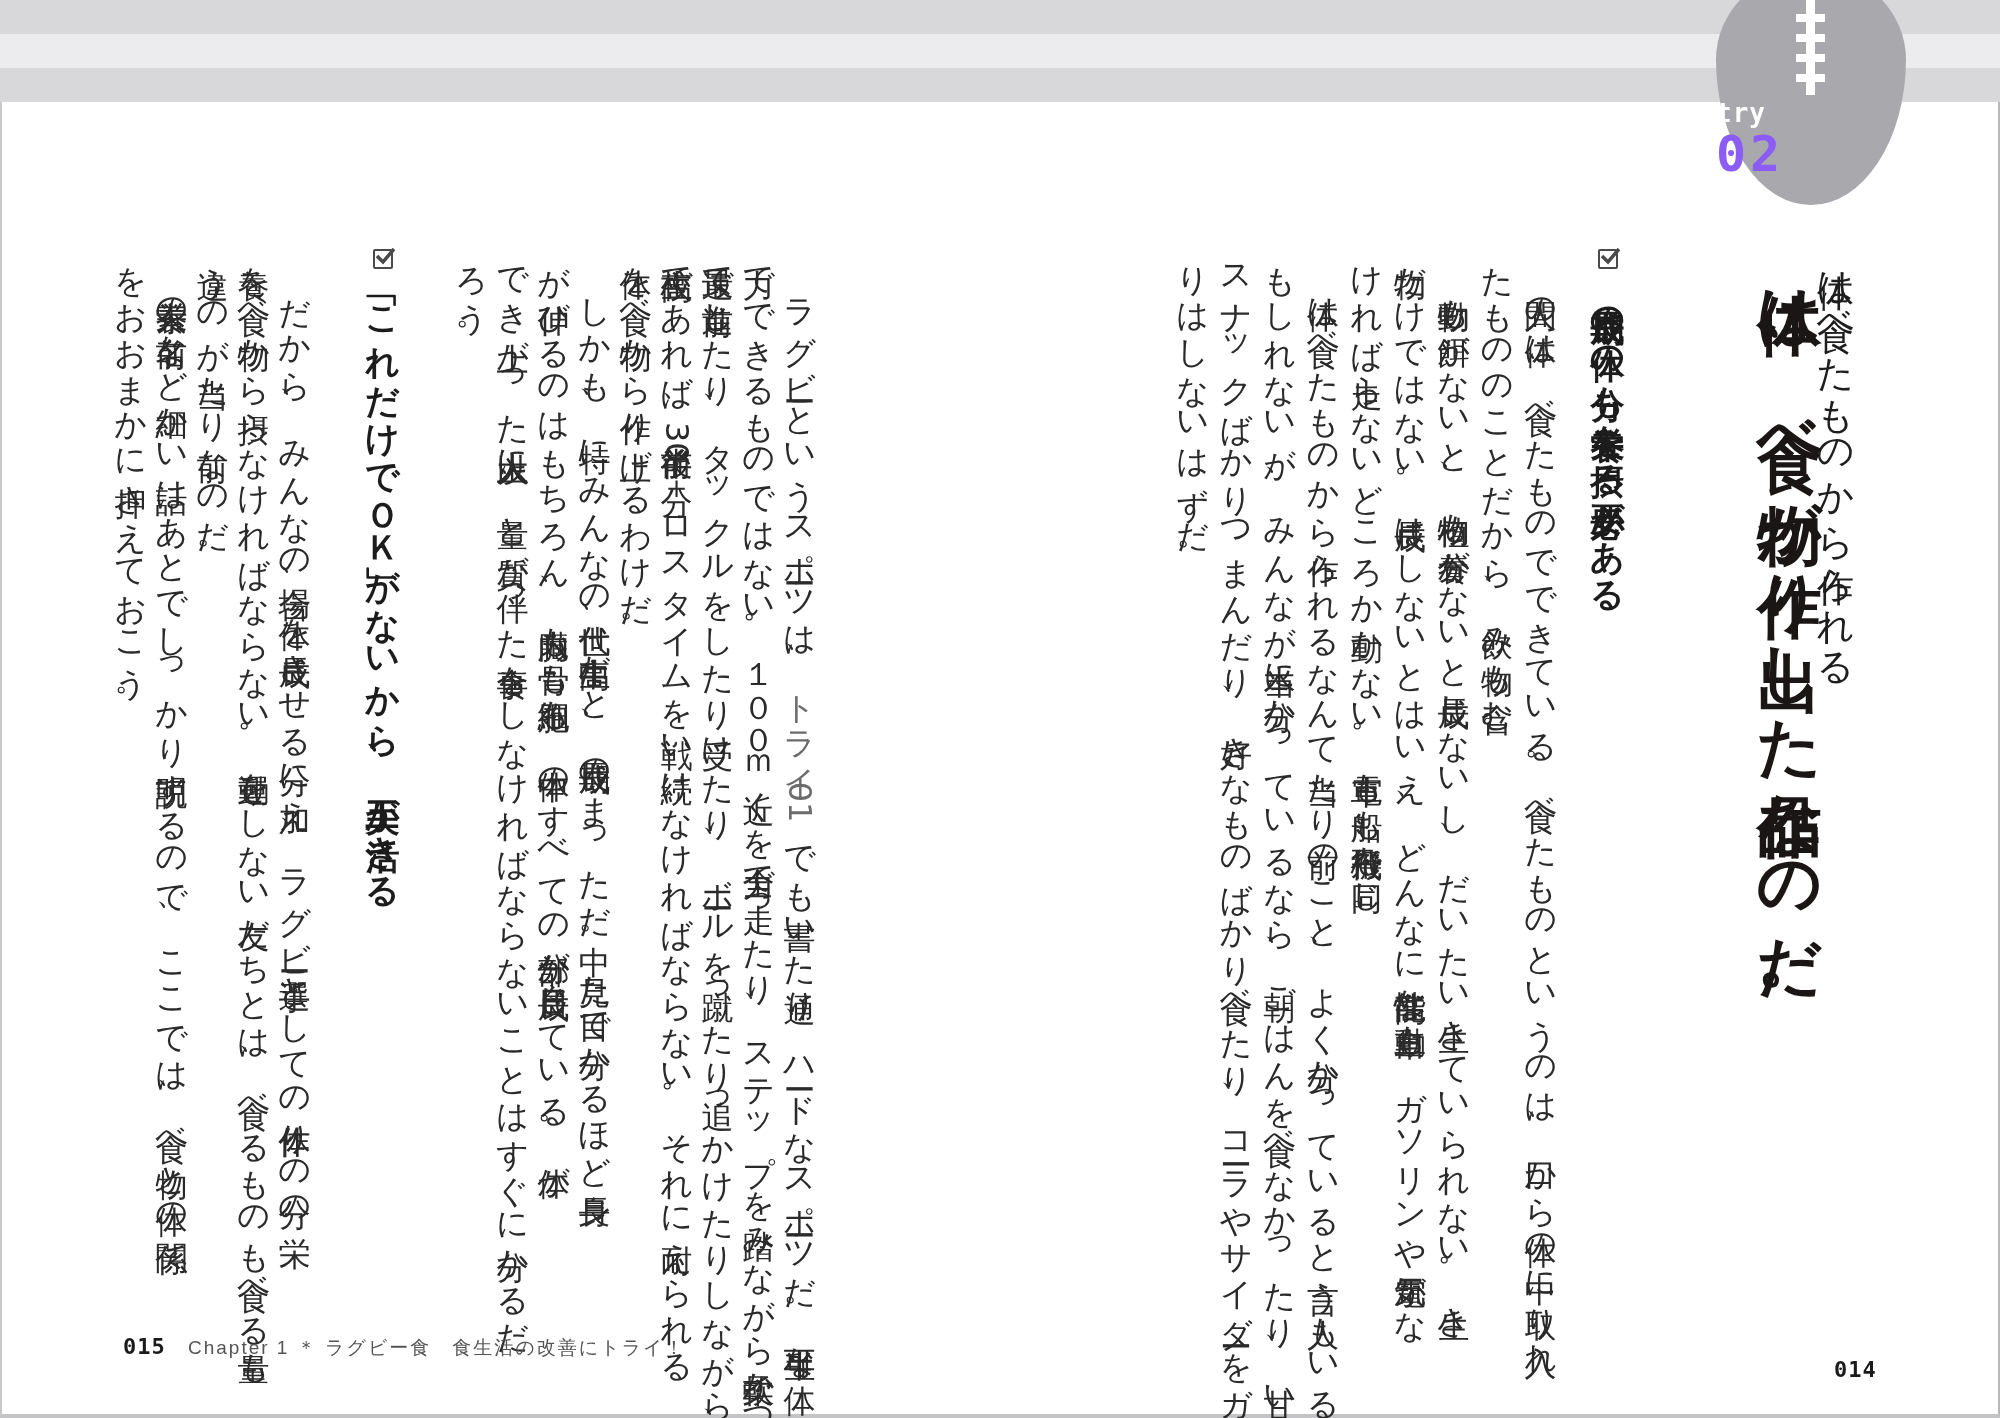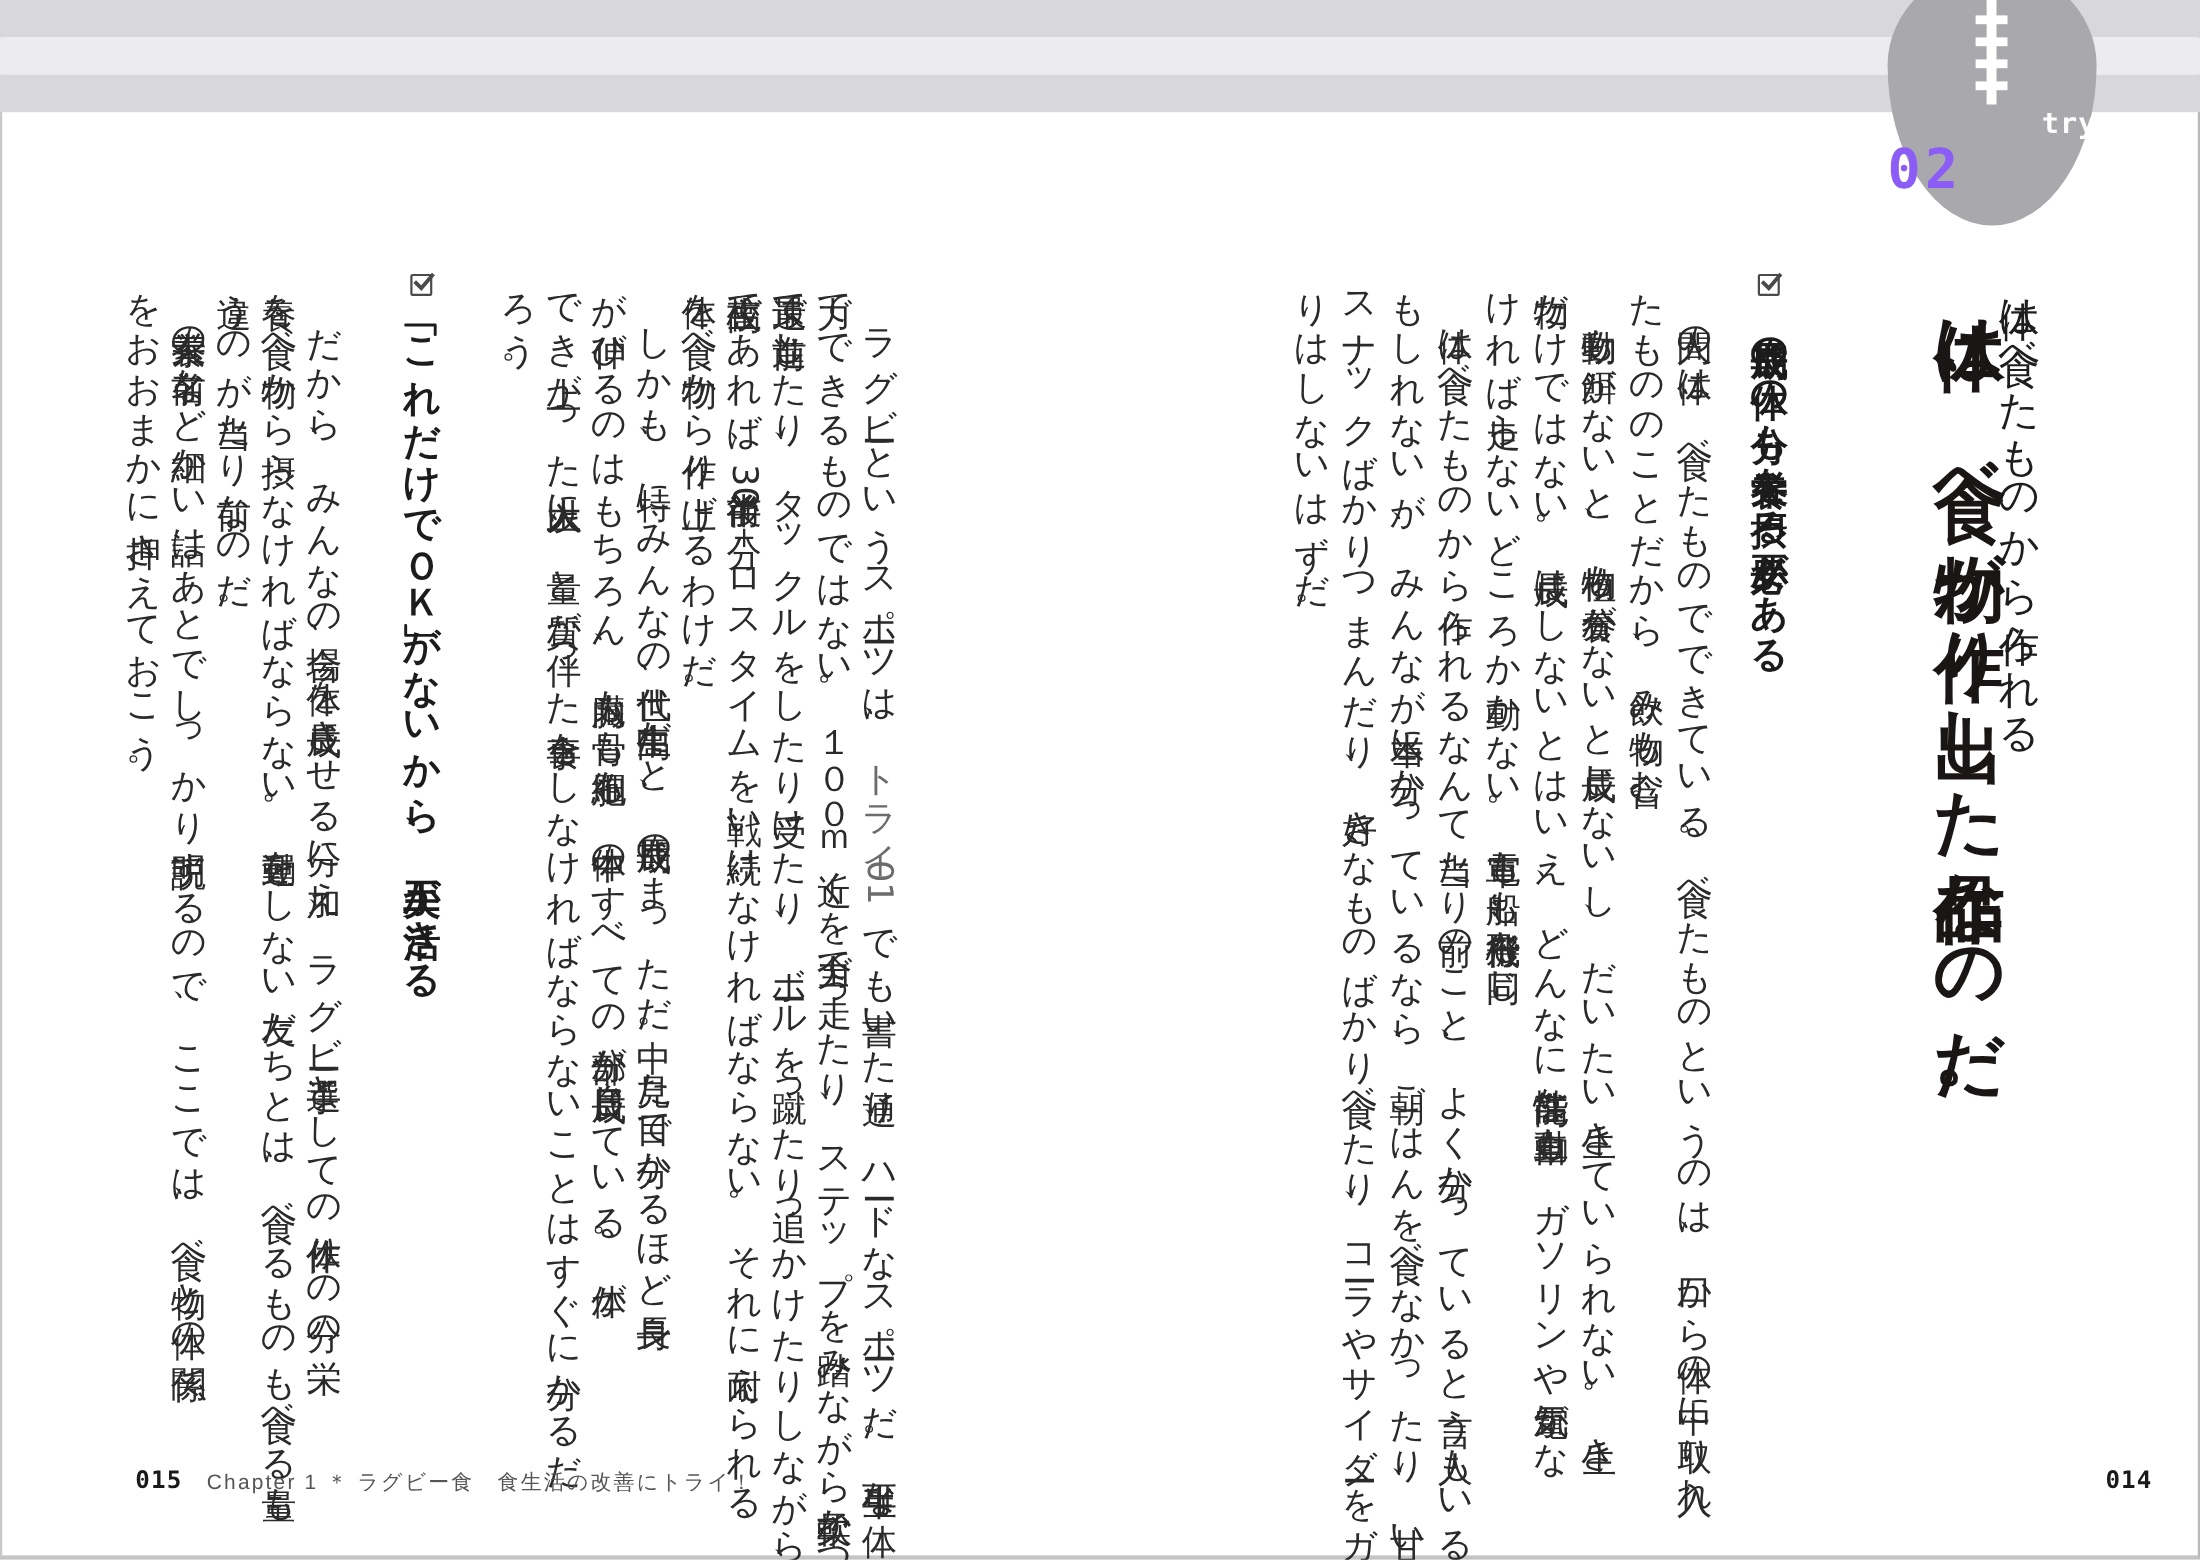--- a/index.html
+++ b/index.html
@@ -20,21 +20,21 @@
   .band-3 { top: 68px; height: 34px; background: #d8d8db; }
 
   .badge {
     position: absolute; left: 1716px; top: -30px; width: 190px; height: 235px;
     background: #a9a9ad;
     border-radius: 50% 50% 50% 50% / 38% 38% 62% 62%;
   }
   .lace-spine { position: absolute; left: 1806px; top: 0; width: 9px; height: 95px; background: #ffffff; }
   .lace { position: absolute; left: 1796px; width: 29px; height: 8px; background: #ffffff; }
   .badge-try {
-    position: absolute; left: 1716px; top: 98px; width: 190px; text-align: right;
+    position: absolute; left: 1716px; top: 98px; width: 190px; text-align: left;
     font-family: "DejaVu Sans Mono", monospace; font-weight: bold; font-size: 26px;
     color: #ffffff; letter-spacing: 1px;
   }
   .badge-num {
     position: absolute; left: 1716px; top: 128px; width: 190px; 
     font-family: "DejaVu Sans Mono", monospace; font-weight: bold; font-size: 50px;
     color: #8b5cf6; letter-spacing: 4px; line-height: 52px;
   }
 
   .vt {
@@ -140,13 +140,13 @@
 <div class="vt mixed body-text body-left" style="left:110px; top:244px; width:205px;">
   <span class="col">　だから、みんなの場合、体を成長させる分に加え、ラグビー選手としての体作りの分の栄</span>
   <span class="col">養を食べ物から摂らなければならない。運動をしない友だちとは、食べるものも食べる量も</span>
   <span class="col">違うのが当たり前なのだ。</span>
   <span class="col">　栄養素の名前など細かい話はあとでしっかり説明するので、ここでは、食べ物と体の関係</span>
   <span class="col">をおおまかに押さえておこう。</span>
 </div>
 
 <div class="footer-num" style="left:123px;">015</div>
 <div class="footer-chapter">Chapter 1 ＊ ラグビー食　食生活の改善にトライ！</div>
-<div class="footer-num" style="left:1914px;">014</div>
+<div class="footer-num" style="left:1834px;margin-top:23px;">014</div>
 
 </body></html>

